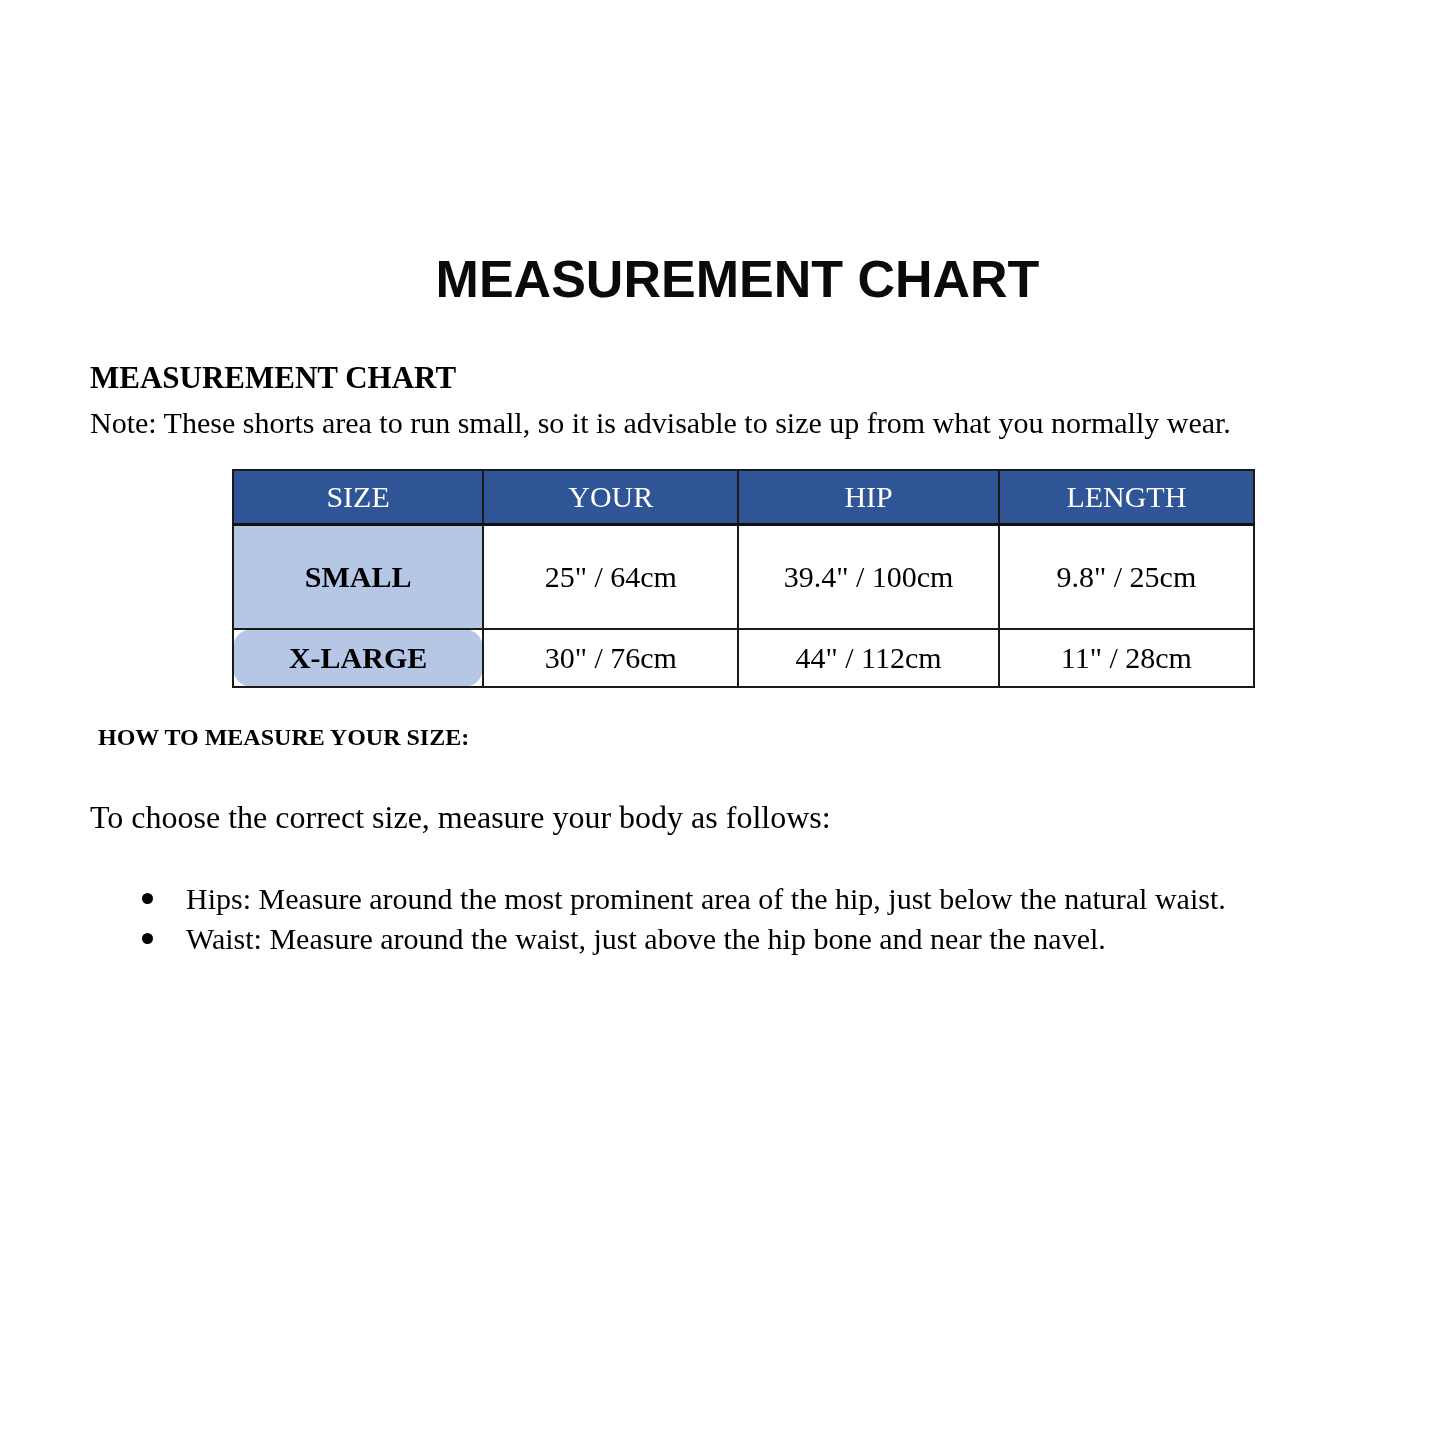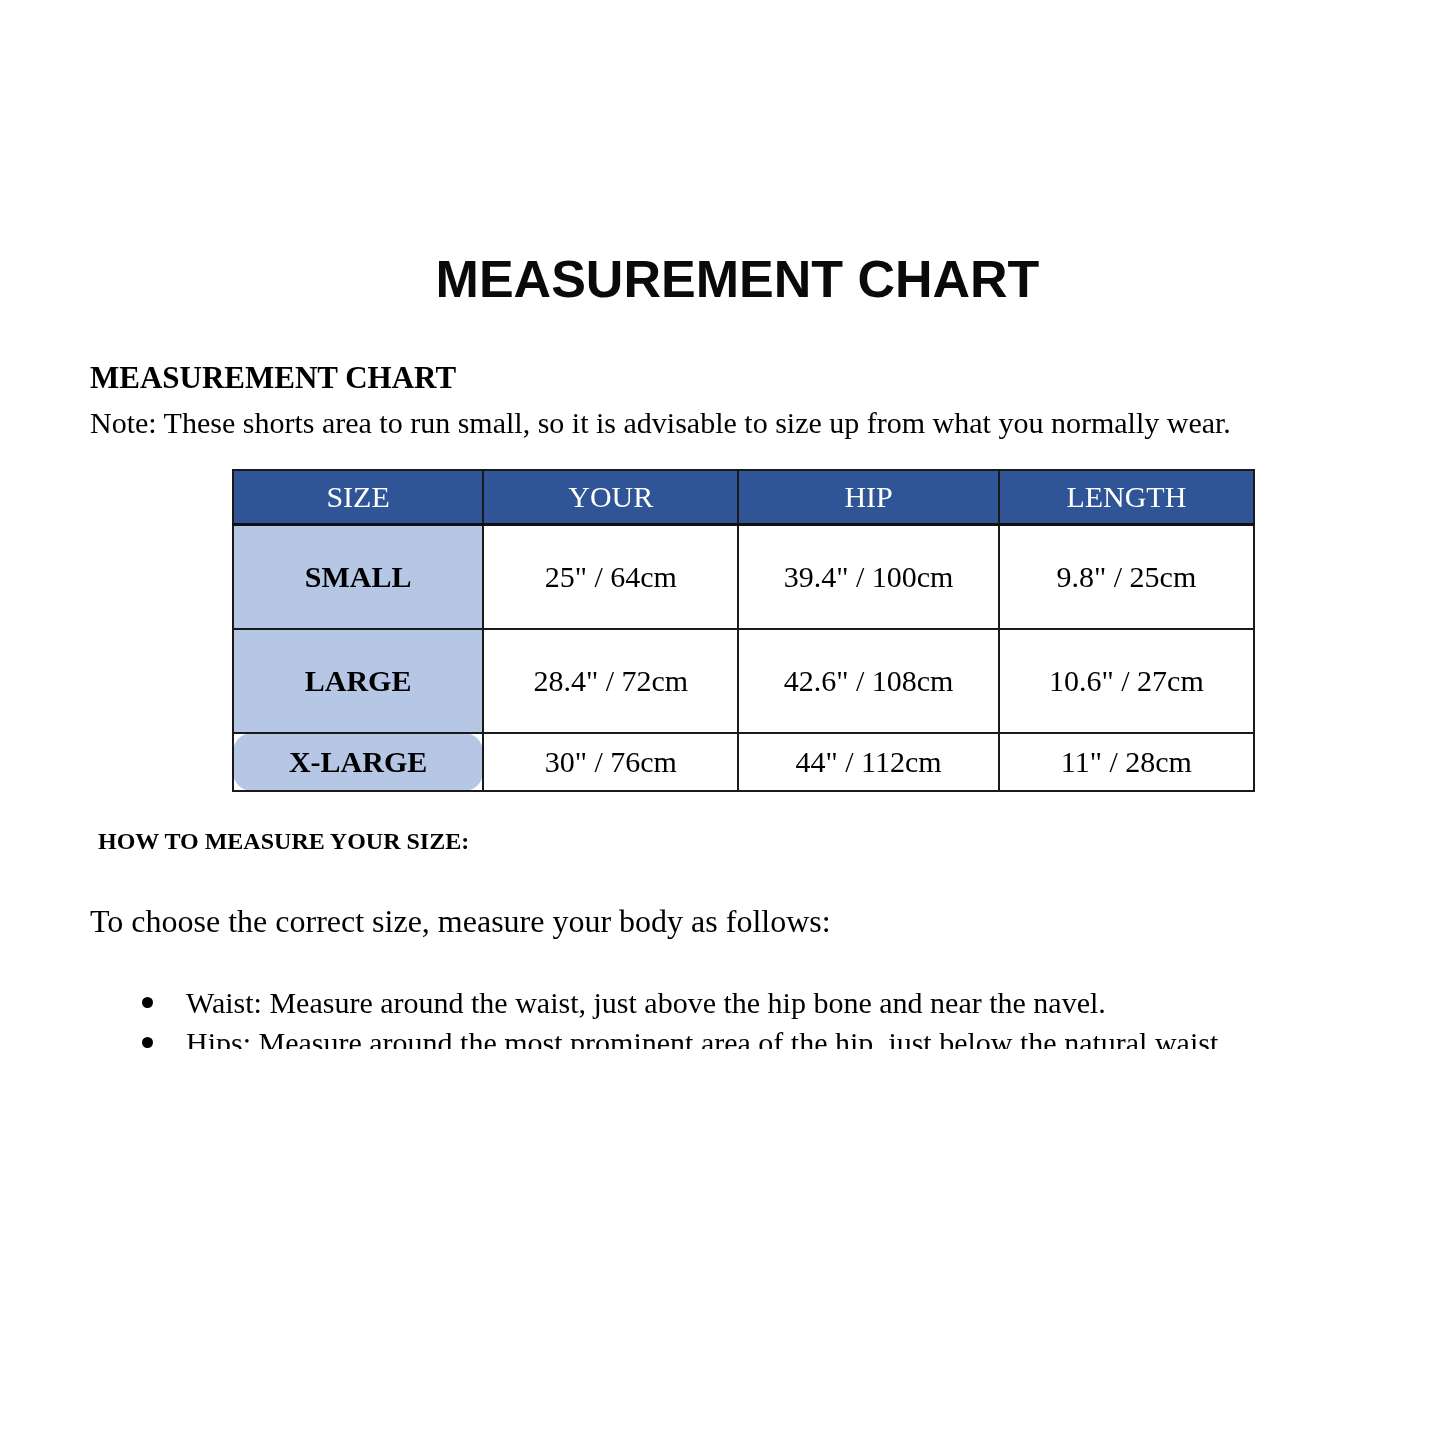--- a/index.html
+++ b/index.html
@@ -132,44 +132,38 @@
           <th>LENGTH</th>
         </tr>
       </thead>
       <tbody>
         <tr class="row-tall">
           <td class="size-cell">SMALL</td>
           <td>25" / 64cm</td>
           <td>39.4" / 100cm</td>
           <td>9.8" / 25cm</td>
         </tr>
-        <tr class="row-tall">
-          <td class="size-cell">LARGE</td>
-          <td>28.4" / 72cm</td>
-          <td>42.6" / 108cm</td>
-          <td>10.6" / 27cm</td>
-        </tr>
         <tr class="row-short">
           <td class="size-cell">X-LARGE</td>
           <td>30" / 76cm</td>
           <td>44" / 112cm</td>
           <td>11" / 28cm</td>
         </tr>
       </tbody>
     </table>
 
     <h2 class="howto-heading">HOW TO MEASURE YOUR SIZE:</h2>
 
     <p class="intro-line">To choose the correct size, measure your body as follows:</p>
 
     <ul class="measure-list">
       <li>
         <span class="bullet-dot"></span>
-        <span>Waist: Measure around the waist, just above the hip bone and near the navel.</span>
+        <span>Hips: Measure around the most prominent area of the hip, just below the natural waist.</span>
       </li>
       <li>
         <span class="bullet-dot"></span>
-        <span>Hips: Measure around the most prominent area of the hip, just below the natural waist.</span>
+        <span>Waist: Measure around the waist, just above the hip bone and near the navel.</span>
       </li>
     </ul>
 
   </div>
 </div>
 
 </body></html>

